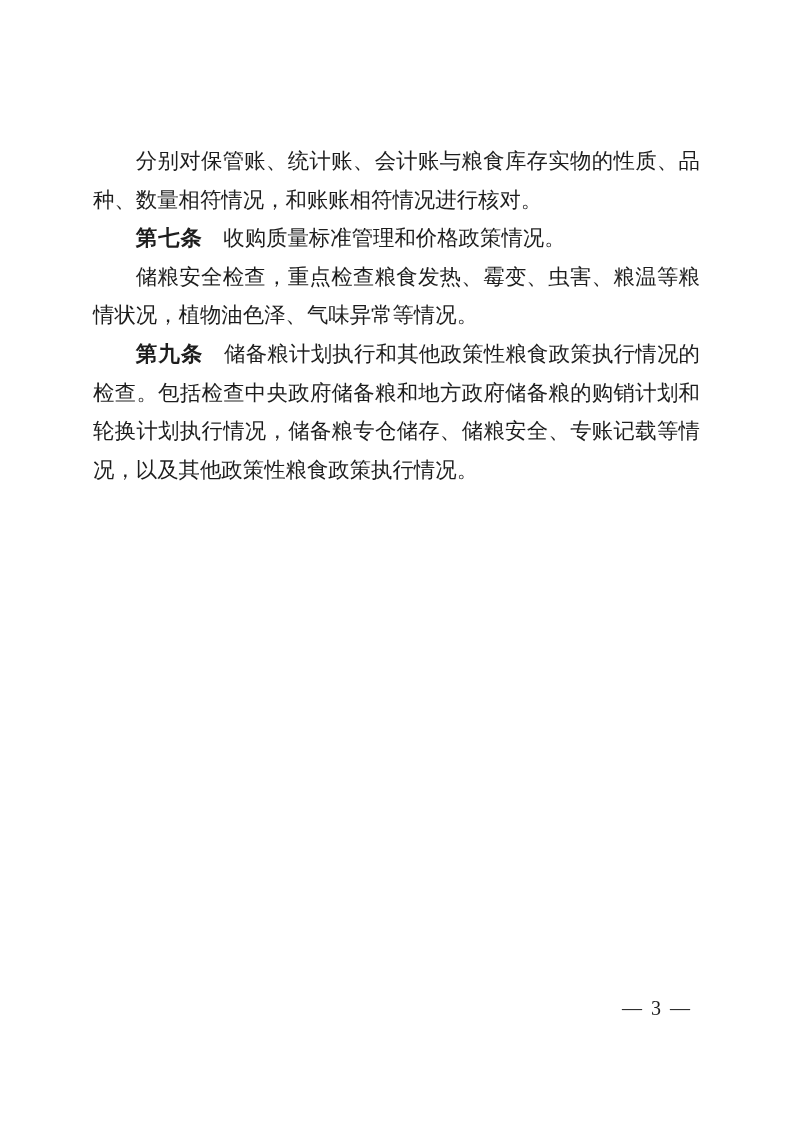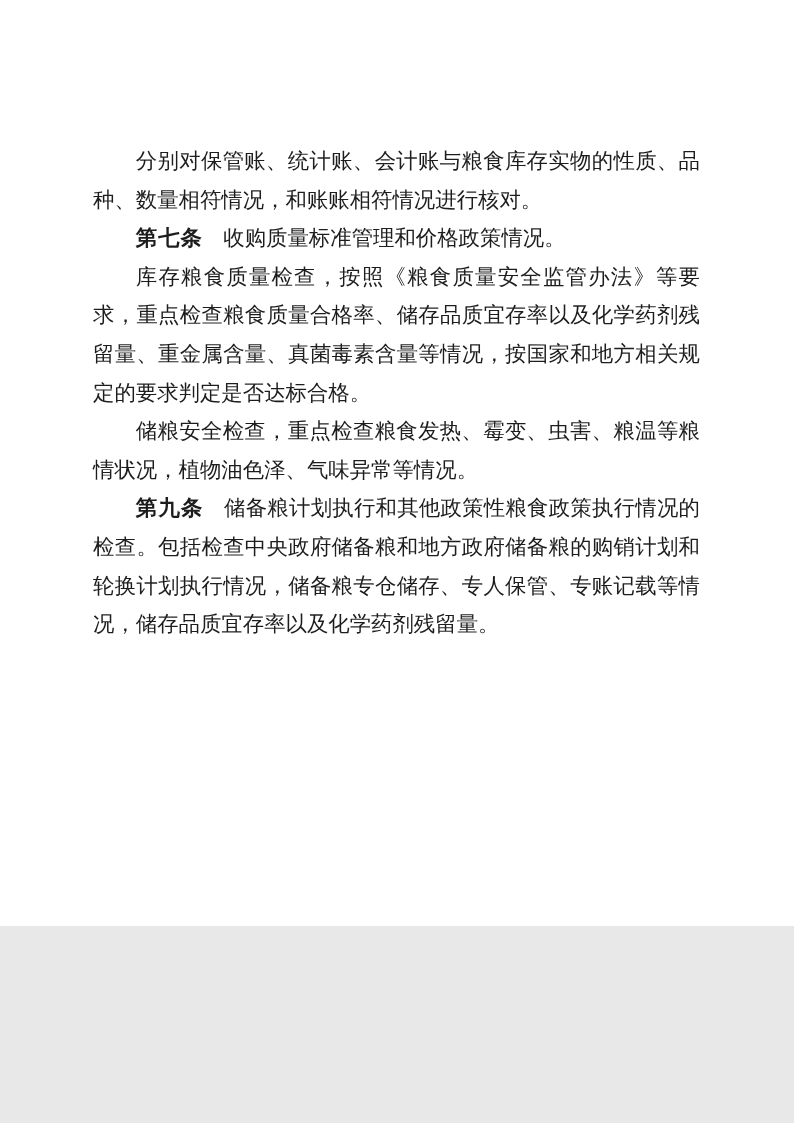--- a/index.html
+++ b/index.html
@@ -3,21 +3,21 @@
 <meta charset="utf-8">
 <style>
   html, body {
     margin: 0;
     padding: 0;
     background: #e8e8e8;
   }
   .page {
     position: relative;
     width: 794px;
-    height: 926px;
+    height: 1123px;
     margin: 0 auto;
     background: #ffffff;
     overflow: hidden;
     font-family: "Liberation Serif", "DejaVu Serif", serif;
   }
   .doc-body {
     position: absolute;
     left: 93px;
     top: 142px;
     width: 607px;
@@ -52,18 +52,17 @@
     font-family: "Liberation Serif", "DejaVu Serif", serif;
   }
 </style>
 </head>
 <body>
 
 <div class="page">
   <div class="doc-body">
     <p class="para"><span>分别对保管账、统计账、会计账与粮食库存实物的性质、品种、数量相符情况，和账账相符情况进行核对。</span></p>
     <p class="para"><b class="article-label">第七条</b><span>收购质量标准管理和价格政策情况。</span></p>
-    <p class="para"><span>库存粮食质量检查，按照《粮食质量安全监管办法》等要求，重点检查粮食质量合格率、储存品质宜存率以及化学药剂残留量、重金属含量、真菌毒素含量等情况，按国家和地方相关规定的要求判定是否达标合格。</span></p>
     <p class="para"><span>储粮安全检查，重点检查粮食发热、霉变、虫害、粮温等粮情状况，植物油色泽、气味异常等情况。</span></p>
-    <p class="para"><b class="article-label">第九条</b><span>储备粮计划执行和其他政策性粮食政策执行情况的检查。包括检查中央政府储备粮和地方政府储备粮的购销计划和轮换计划执行情况，储备粮专仓储存、专人保管、专账记载等情况，储存品质宜存率以及化学药剂残留量。</span></p>
+    <p class="para"><b class="article-label">第九条</b><span>储备粮计划执行和其他政策性粮食政策执行情况的检查。包括检查中央政府储备粮和地方政府储备粮的购销计划和轮换计划执行情况，储备粮专仓储存、储粮安全、专账记载等情况，以及其他政策性粮食政策执行情况。</span></p>
   </div>
   <div class="page-number">— 3 —</div>
 </div>
 
 </body></html>

